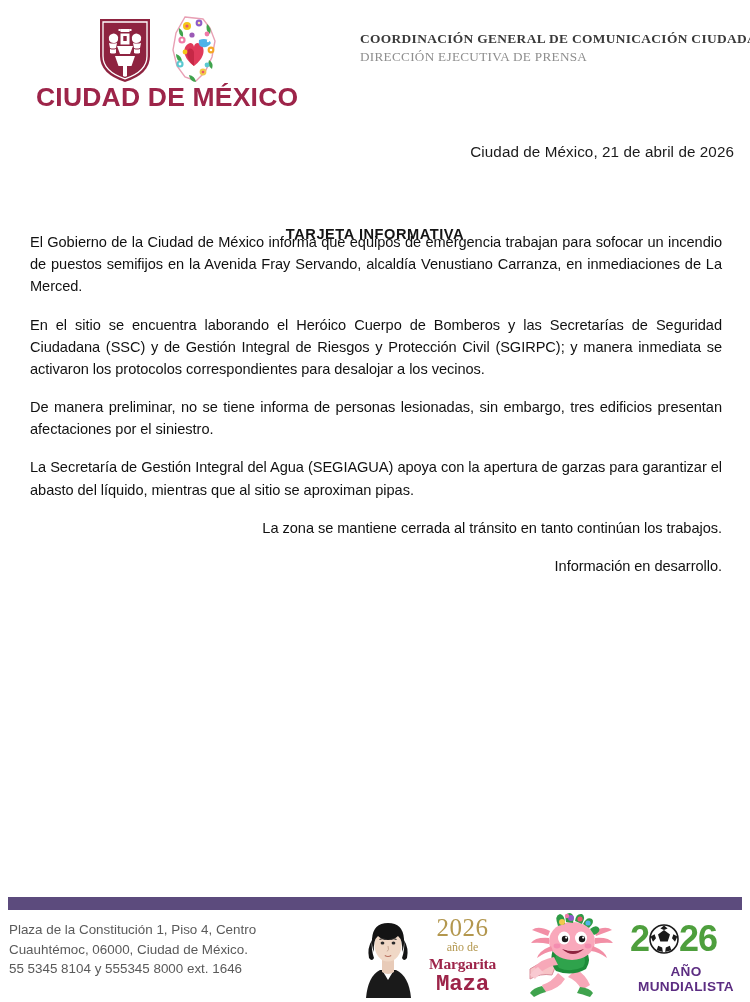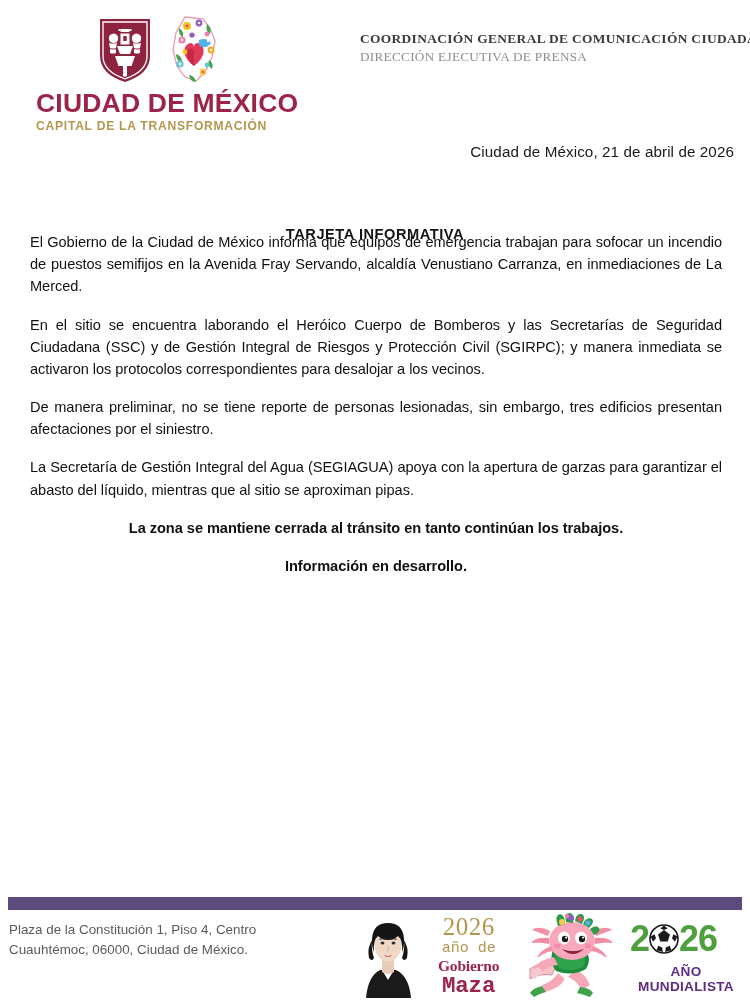--- a/index.html
+++ b/index.html
@@ -44,22 +44,21 @@
     align-items: flex-end;
     justify-content: center;
     gap: 10px;
     height: 68px;
   }
 
   .shield-wrap { width: 56px; height: 68px; }
   .map-wrap { width: 62px; height: 70px; }
 
   .wordmark {
-    margin-top: 6px;
-    text-align: left;
+    text-align: right;
   }
   .wordmark-main {
     font-family: "Liberation Sans", sans-serif;
     font-weight: bold;
     font-size: 26.5px;
     letter-spacing: 0.2px;
     color: #9D2449;
     line-height: 1.04;
     white-space: nowrap;
   }
@@ -133,21 +132,21 @@
   .body-copy p {
     margin: 0 0 16px 0;
     font-size: 14.6px;
     line-height: 1.52;
     text-align: justify;
     text-justify: inter-word;
     color: #111111;
     letter-spacing: -0.05px;
   }
   .body-copy p.last { margin-bottom: 4px; }
-  .body-copy p.noj { text-align: center; font-weight: bold; }
+  .body-copy p.noj { text-align: right; }
 
   
   .footer-bar {
     position: absolute;
     left: 8px;
     top: 897px;
     width: 734px;
     height: 13px;
     background: #5C4B7D;
   }
@@ -171,35 +170,35 @@
   }
 
   .maza-emblem {
     position: absolute;
     left: 358px;
     top: 3px;
     width: 160px;
     height: 86px;
     display: flex;
     align-items: center;
-    gap: 20px;
+    gap: 11px;
   }
   .maza-portrait { width: 60px; height: 84px; flex: none; }
   .maza-text { text-align: center; line-height: 1; }
   .maza-2026 {
     font-family: "Liberation Serif", serif;
     font-size: 25px;
     font-weight: normal;
     color: #B3974E;
     letter-spacing: 0.5px;
     line-height: 1.04;
   }
   .maza-anode {
-    font-family: Liberation Mono, monospace;
-    font-size: 15px;
+    font-family: Liberation Serif, serif;
+    font-size: 12px;
     color: #B3974E;
     line-height: 1.15;
   }
   .maza-name {
     font-family: "Liberation Serif", serif;
     font-size: 15.5px;
     font-weight: bold;
     color: #9D2449;
     line-height: 1.1;
     letter-spacing: -0.2px;
@@ -319,50 +318,50 @@
               <circle cx="44" cy="20" r="2.4" fill="#F07AA8"></circle>
               <circle cx="22" cy="38" r="2.4" fill="#F5C518"></circle>
               <circle cx="44" cy="51" r="2.4" fill="#5BC9D1"></circle>
             </g>
           </svg>
         </div>
       </div>
 
       <div class="wordmark">
         <div class="wordmark-main">CIUDAD DE MÉXICO</div>
-        <div class="wordmark-sub">CAPITAL DE LA TRANSFORMACIÓN</div>
       </div>
     </div>
 
     <div class="office-block">
       <div class="office-line1">COORDINACIÓN GENERAL DE COMUNICACIÓN CIUDADANA</div>
       <div class="office-line2">DIRECCIÓN EJECUTIVA DE PRENSA</div>
     </div>
   </div>
 
   <div class="dateline">Ciudad de México, 21 de abril de 2026</div>
 
   <div class="doc-title">TARJETA INFORMATIVA</div>
 
   <div class="body-copy">
     <p>El Gobierno de la Ciudad de México informa que equipos de emergencia trabajan para sofocar un incendio de puestos semifijos en la Avenida Fray Servando, alcaldía Venustiano Carranza, en inmediaciones de La Merced.</p>
     <p>En el sitio se encuentra laborando el Heróico Cuerpo de Bomberos y las Secretarías de Seguridad Ciudadana (SSC) y de Gestión Integral de Riesgos y Protección Civil (SGIRPC); y manera inmediata se activaron los protocolos correspondientes para desalojar a los vecinos.</p>
-    <p>De manera preliminar, no se tiene reporte de personas lesionadas, sin embargo, tres edificios presentan afectaciones por el siniestro.</p>
+    <p>De manera preliminar, no se tiene informa de personas lesionadas, sin embargo, tres edificios presentan afectaciones por el siniestro.</p>
     <p>La Secretaría de Gestión Integral del Agua (SEGIAGUA) apoya con la apertura de garzas para garantizar el abasto del líquido, mientras que al sitio se aproximan pipas.</p>
     <p class="noj">La zona se mantiene cerrada al tránsito en tanto continúan los trabajos.</p>
     <p class="noj last">Información en desarrollo.</p>
   </div>
 
   <div class="footer-bar"></div>
 
   <div class="footer">
 
     <div class="footer-address">
       <div>Plaza de la Constitución 1, Piso 4, Centro</div>
       <div>Cuauhtémoc, 06000, Ciudad de México.</div>
+      <div>55 5345 8104 y 555345 8000 ext. 1646</div>
     </div>
 
     <div class="maza-emblem">
       <div class="maza-portrait">
         <svg viewBox="0 0 60 84" width="60" height="84">
 
           <path d="M8 84 Q10 62 22 56 L38 56 Q51 62 53 84 Z" fill="#1a1a1a"></path>
 
           <path d="M24 56 L30 66 L36 56 Z" fill="#ffffff"></path>
 
@@ -379,21 +378,21 @@
           <path d="M21.5 25.5 q3-1.4 6 0" stroke="#2b2b2b" stroke-width="1.1" fill="none"></path>
           <path d="M32.5 25.5 q3-1.4 6 0" stroke="#2b2b2b" stroke-width="1.1" fill="none"></path>
 
           <path d="M30 32 q1.4 4-0.8 5.4" stroke="#c8a793" stroke-width="1" fill="none"></path>
           <path d="M26.8 41.5 q3.2 2 6.4 0" stroke="#b8705f" stroke-width="1.2" fill="none"></path>
         </svg>
       </div>
       <div class="maza-text">
         <div class="maza-2026">2026</div>
         <div class="maza-anode">año de</div>
-        <div class="maza-name">Gobierno</div>
+        <div class="maza-name">Margarita</div>
         <div class="maza-surname">Maza</div>
       </div>
     </div>
 
     <div class="mundial-emblem">
       <div class="mascot-wrap">
         <svg viewBox="0 0 104 86" width="104" height="86">
 
           <path d="M6 56 q14-10 26-4 l-4 10 q-12-2-22 4 Z" fill="#F7C3C6" stroke="#D98E9B" stroke-width="1"></path>
 

